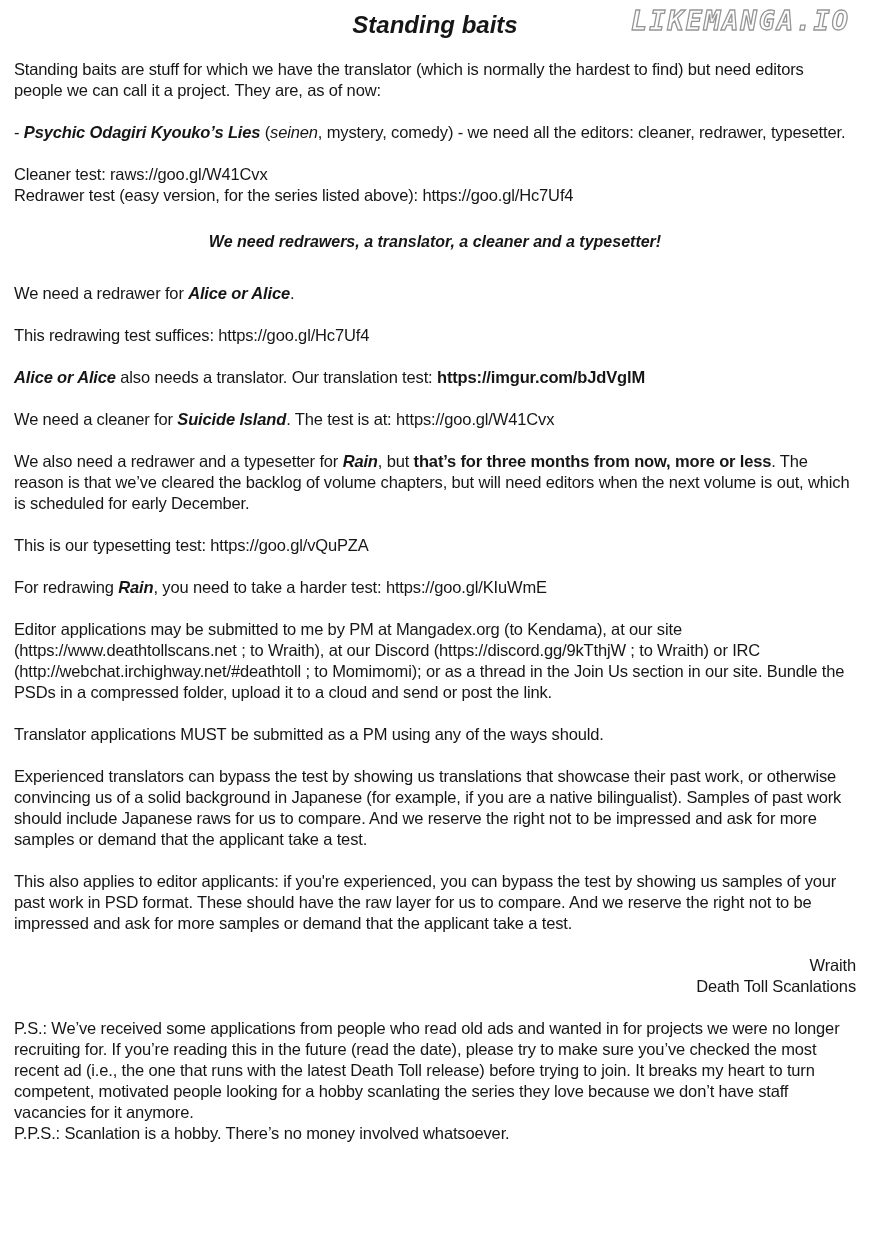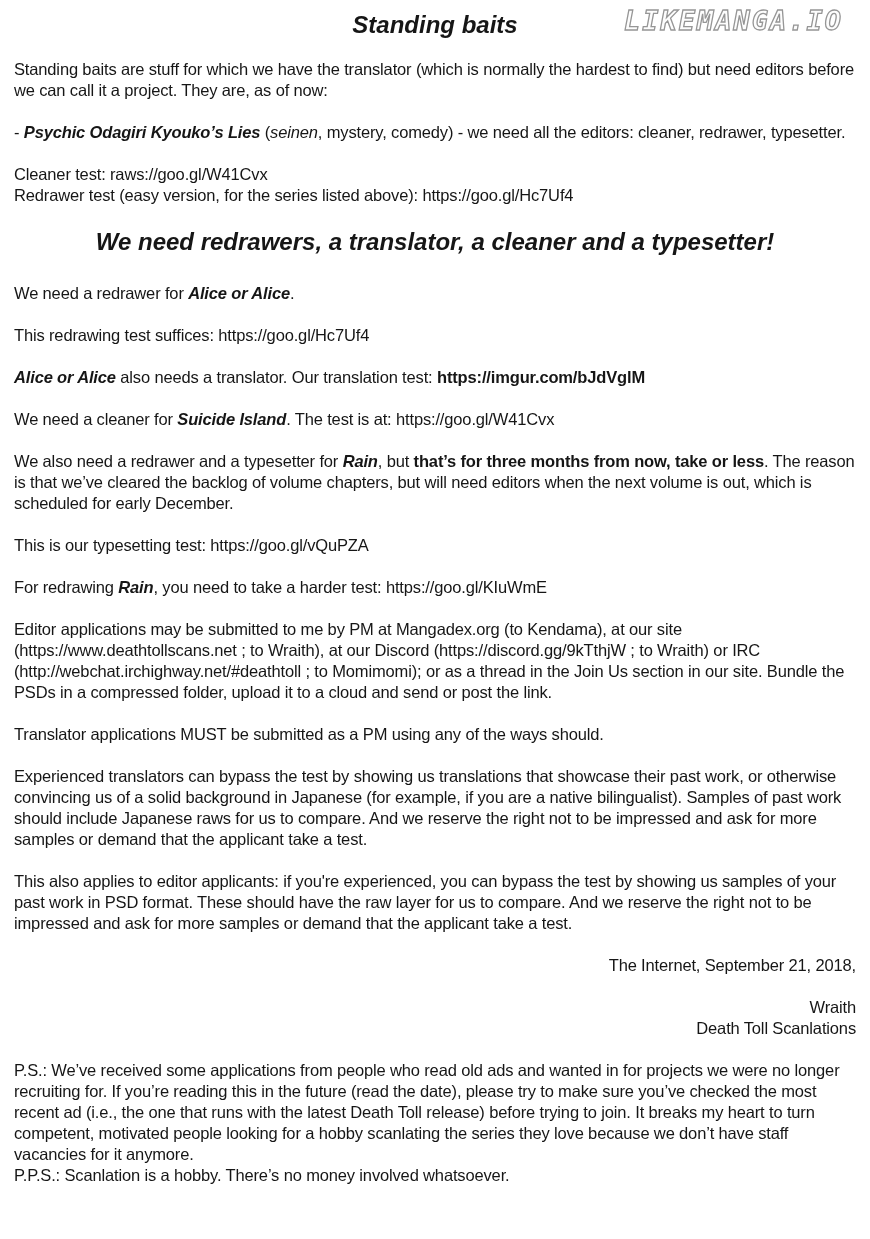--- a/index.html
+++ b/index.html
@@ -29,35 +29,35 @@
     line-height: 30px;
     font-weight: 700;
     font-style: italic;
     text-align: center;
     letter-spacing: 0;
     margin: 2px 0 19px 0;
   }
   .watermark {
     position: absolute;
     top: 6px;
-    right: 27px;
+    right: 20px;
     font-family: "DejaVu Sans Mono", monospace;
     font-weight: 700;
     font-style: italic;
     font-size: 27px;
     line-height: 30px;
     letter-spacing: 2px;
     color: #fdfdfd;
     -webkit-text-stroke: 1.3px #969696;
   }
   .content .block {
     margin: 0 0 21px 0;
   }
   .content .block.heading {
-    font-size: 24px;
+    font-size: 16px;
     line-height: 30px;
     font-weight: 700;
     font-style: italic;
     text-align: center;
     letter-spacing: 0;
     margin: 20px 0 26px 0;
   }
   .content .block.align-right {
     text-align: right;
   }
@@ -68,21 +68,21 @@
 </head>
 <body>
 
 <div class="page">
   <header>
     <h1 class="title">Standing baits</h1>
     <div class="watermark">LIKEMANGA.IO</div>
   </header>
   <main class="content">
       <div class="block">
-        <div class="line"><span>Standing baits are stuff for which we have the translator (which is normally the hardest to find) but need editors before we can call it a project. They are, as of now:</span></div>
+        <div class="line"><span>Standing baits are stuff for which we have the translator (which is normally the hardest to find) but need editors people we can call it a project. They are, as of now:</span></div>
       </div>
       <div class="block">
         <div class="line"><span>- </span><span class="bi">Psychic Odagiri Kyouko’s Lies</span><span> (</span><span class="i">seinen</span><span>, mystery, comedy) - we need all the editors: cleaner, redrawer, typesetter.</span></div>
       </div>
       <div class="block">
         <div class="line"><span>Cleaner test: raws://goo.gl/W41Cvx</span></div>
         <div class="line"><span>Redrawer test (easy version, for the series listed above): https://goo.gl/Hc7Uf4</span></div>
       </div>
       <h2 class="block heading">
         <div class="line"><span>We need redrawers, a translator, a cleaner and a typesetter!</span></div>
@@ -93,44 +93,41 @@
       <div class="block">
         <div class="line"><span>This redrawing test suffices: https://goo.gl/Hc7Uf4</span></div>
       </div>
       <div class="block">
         <div class="line"><span class="bi">Alice or Alice</span><span> also needs a translator. Our translation test: </span><span class="b">https://imgur.com/bJdVglM</span></div>
       </div>
       <div class="block">
         <div class="line"><span>We need a cleaner for </span><span class="bi">Suicide Island</span><span>. The test is at: https://goo.gl/W41Cvx</span></div>
       </div>
       <div class="block">
-        <div class="line"><span>We also need a redrawer and a typesetter for </span><span class="bi">Rain</span><span>, but </span><span class="b">that’s for three months from now, take or less</span><span>. The reason is that we’ve cleared the backlog of volume chapters, but will need editors when the next volume is out, which is scheduled for early December.</span></div>
+        <div class="line"><span>We also need a redrawer and a typesetter for </span><span class="bi">Rain</span><span>, but </span><span class="b">that’s for three months from now, more or less</span><span>. The reason is that we’ve cleared the backlog of volume chapters, but will need editors when the next volume is out, which is scheduled for early December.</span></div>
       </div>
       <div class="block">
         <div class="line"><span>This is our typesetting test: https://goo.gl/vQuPZA</span></div>
       </div>
       <div class="block">
         <div class="line"><span>For redrawing </span><span class="bi">Rain</span><span>, you need to take a harder test: https://goo.gl/KIuWmE</span></div>
       </div>
       <div class="block">
         <div class="line"><span>Editor applications may be submitted to me by PM at Mangadex.org (to Kendama), at our site (https://www.deathtollscans.net ; to Wraith), at our Discord (https://discord.gg/9kTthjW ; to Wraith) or IRC (http://webchat.irchighway.net/#deathtoll ; to Momimomi); or as a thread in the Join Us section in our site. Bundle the PSDs in a compressed folder, upload it to a cloud and send or post the link.</span></div>
       </div>
       <div class="block">
         <div class="line"><span>Translator applications MUST be submitted as a PM using any of the ways should.</span></div>
       </div>
       <div class="block">
         <div class="line"><span>Experienced translators can bypass the test by showing us translations that showcase their past work, or otherwise convincing us of a solid background in Japanese (for example, if you are a native bilingualist). Samples of past work should include Japanese raws for us to compare. And we reserve the right not to be impressed and ask for more samples or demand that the applicant take a test.</span></div>
       </div>
       <div class="block">
         <div class="line"><span>This also applies to editor applicants: if you're experienced, you can bypass the test by showing us samples of your past work in PSD format. These should have the raw layer for us to compare. And we reserve the right not to be impressed and ask for more samples or demand that the applicant take a test.</span></div>
       </div>
       <div class="block align-right">
-        <div class="line"><span>The Internet, September 21, 2018,</span></div>
-      </div>
-      <div class="block align-right">
         <div class="line"><span>Wraith</span></div>
         <div class="line"><span>Death Toll Scanlations</span></div>
       </div>
       <div class="block">
         <div class="line"><span>P.S.: We’ve received some applications from people who read old ads and wanted in for projects we were no longer recruiting for. If you’re reading this in the future (read the date), please try to make sure you’ve checked the most recent ad (i.e., the one that runs with the latest Death Toll release) before trying to join. It breaks my heart to turn competent, motivated people looking for a hobby scanlating the series they love because we don’t have staff vacancies for it anymore.</span></div>
         <div class="line"><span>P.P.S.: Scanlation is a hobby. There’s no money involved whatsoever.</span></div>
       </div>
     </main>
 </div>
 

